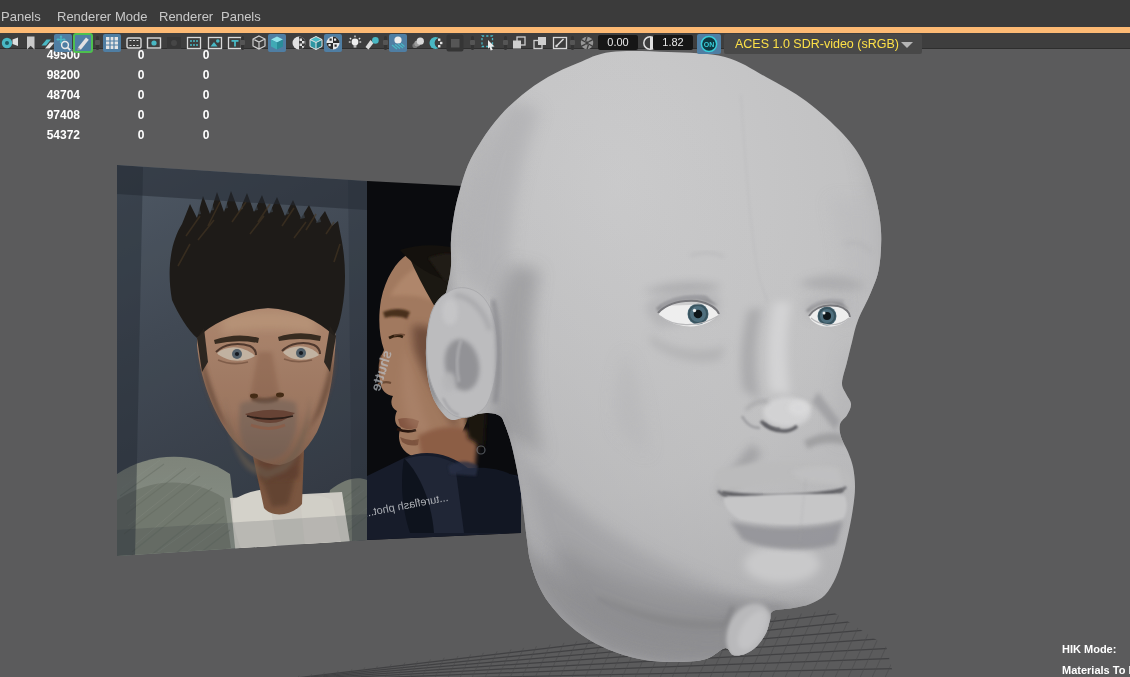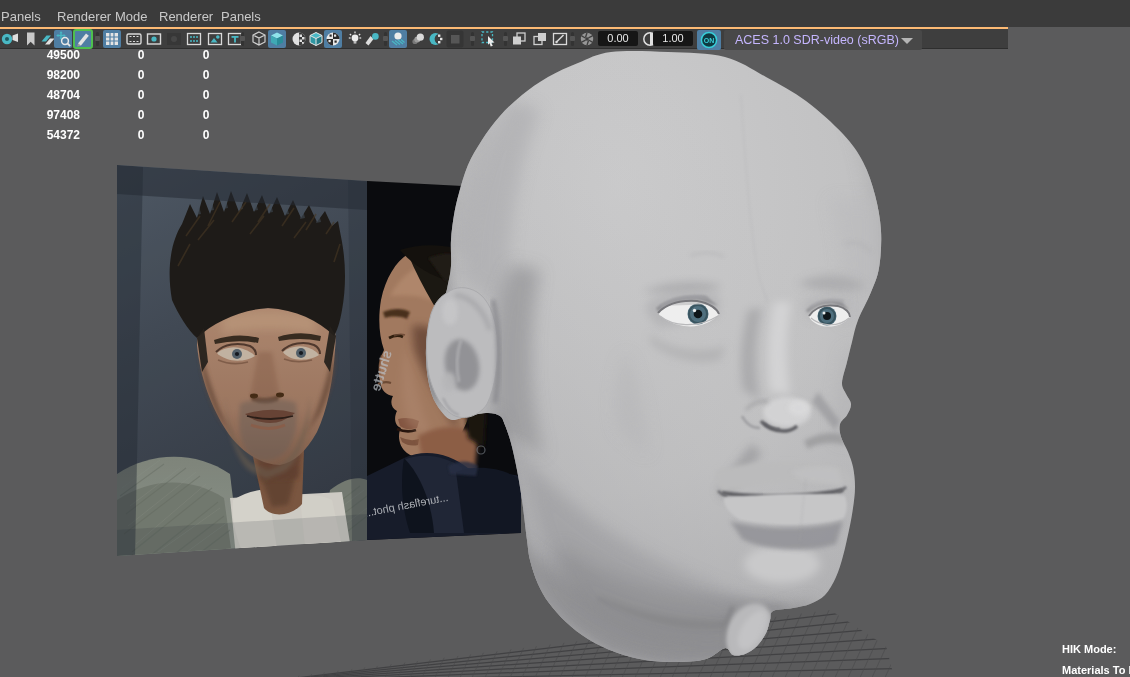--- a/index.html
+++ b/index.html
@@ -1,17 +1,17 @@
 <!DOCTYPE html>
 <html><head><meta charset="utf-8"><style>
 html,body{margin:0;padding:0}
 body{width:1130px;height:677px;overflow:hidden;background:#5b5b5c;font-family:"Liberation Sans",sans-serif;position:relative}
 #menubar{position:absolute;left:0;top:0;width:1130px;height:27px;background:#3b3b3b}
 #menubar span{position:absolute;top:9px;font-size:13px;color:#c9c9c9}
-#toolbar{position:absolute;left:0;top:27px;width:1008px;height:22px;background:#3e3e3e;border-top:2px solid #fdba74;border-bottom:1px solid #2e2e2e;box-sizing:border-box}
+#toolbar{position:absolute;left:0;top:27px;width:1130px;height:22px;background:#3e3e3e;border-top:6px solid #fdba74;border-bottom:1px solid #2e2e2e;box-sizing:border-box}
 .ic{position:absolute;top:1px;width:18px;height:18px}
 .hl{background:#4f7ea3;border-radius:2px}
 .sep{position:absolute;top:3px;width:3px;height:14px;background:#333;border-radius:2px}
 .sep:after{content:"";position:absolute;left:-1px;top:4px;width:5px;height:5px;background:#555;border-radius:1px}
 .fld{position:absolute;top:2px;height:15px;background:#161616;border-radius:2px;color:#e8e8e8;font-size:11px;text-align:center;line-height:15px}
 </style></head>
 <body>
 <svg width="1130" height="677" style="position:absolute;left:0;top:0">
 <defs>
 <clipPath id="cpF">
@@ -535,21 +535,21 @@
           <line x1="9" y1="15.2" x2="10.5" y2="10.5"></line>
           <line x1="3.6" y1="12.1" x2="7.6" y2="10.2"></line>
           <line x1="3.6" y1="5.9" x2="7.4" y2="8"></line>
         </g>
       </svg></span>
     <span class="fld" style="left:598px;width:40px">0.00</span>
     <span class="ic" style="left:641px"><svg width="18" height="18" viewBox="0 0 18 18">
         <circle cx="9" cy="9" r="6.2" fill="none" stroke="#e0e0e0" stroke-width="1.5"></circle>
         <path d="M9,2.8 A6.2,6.2 0 0 1 9,15.2 Z" fill="#e0e0e0"></path>
       </svg></span>
-    <span class="fld" style="left:653px;width:40px">1.00</span>
+    <span class="fld" style="left:653px;width:40px">1.82</span>
     <span style="position:absolute;left:697px;top:1px;width:24px;height:20px;background:#4f7ea3;border-radius:2px"><svg width="24" height="20">
         <circle cx="12" cy="10" r="7.6" fill="#0e3a42" stroke="#38cdd9" stroke-width="1.5"></circle>
         <text x="12" y="12.8" text-anchor="middle" font-size="7" font-weight="bold" fill="#38cdd9" font-family="Liberation Sans">ON</text>
       </svg></span>
     <span style="position:absolute;left:724px;top:1px;width:198px;height:20px;background:#484848;border-radius:2px;">
-      <span style="position:absolute;left:11px;top:0;font-size:12.5px;color:#c4b5fd;line-height:20px;white-space:nowrap">ACES 1.0 SDR-video (sRGB)</span>
+      <span style="position:absolute;left:11px;top:0;font-size:12.5px;color:#fde047;line-height:20px;white-space:nowrap">ACES 1.0 SDR-video (sRGB)</span>
       <span style="position:absolute;right:9px;top:8px;width:0;height:0;border-left:6px solid transparent;border-right:6px solid transparent;border-top:6px solid #b5b5b5"></span>
     </span>
   </div>
 </body></html>

